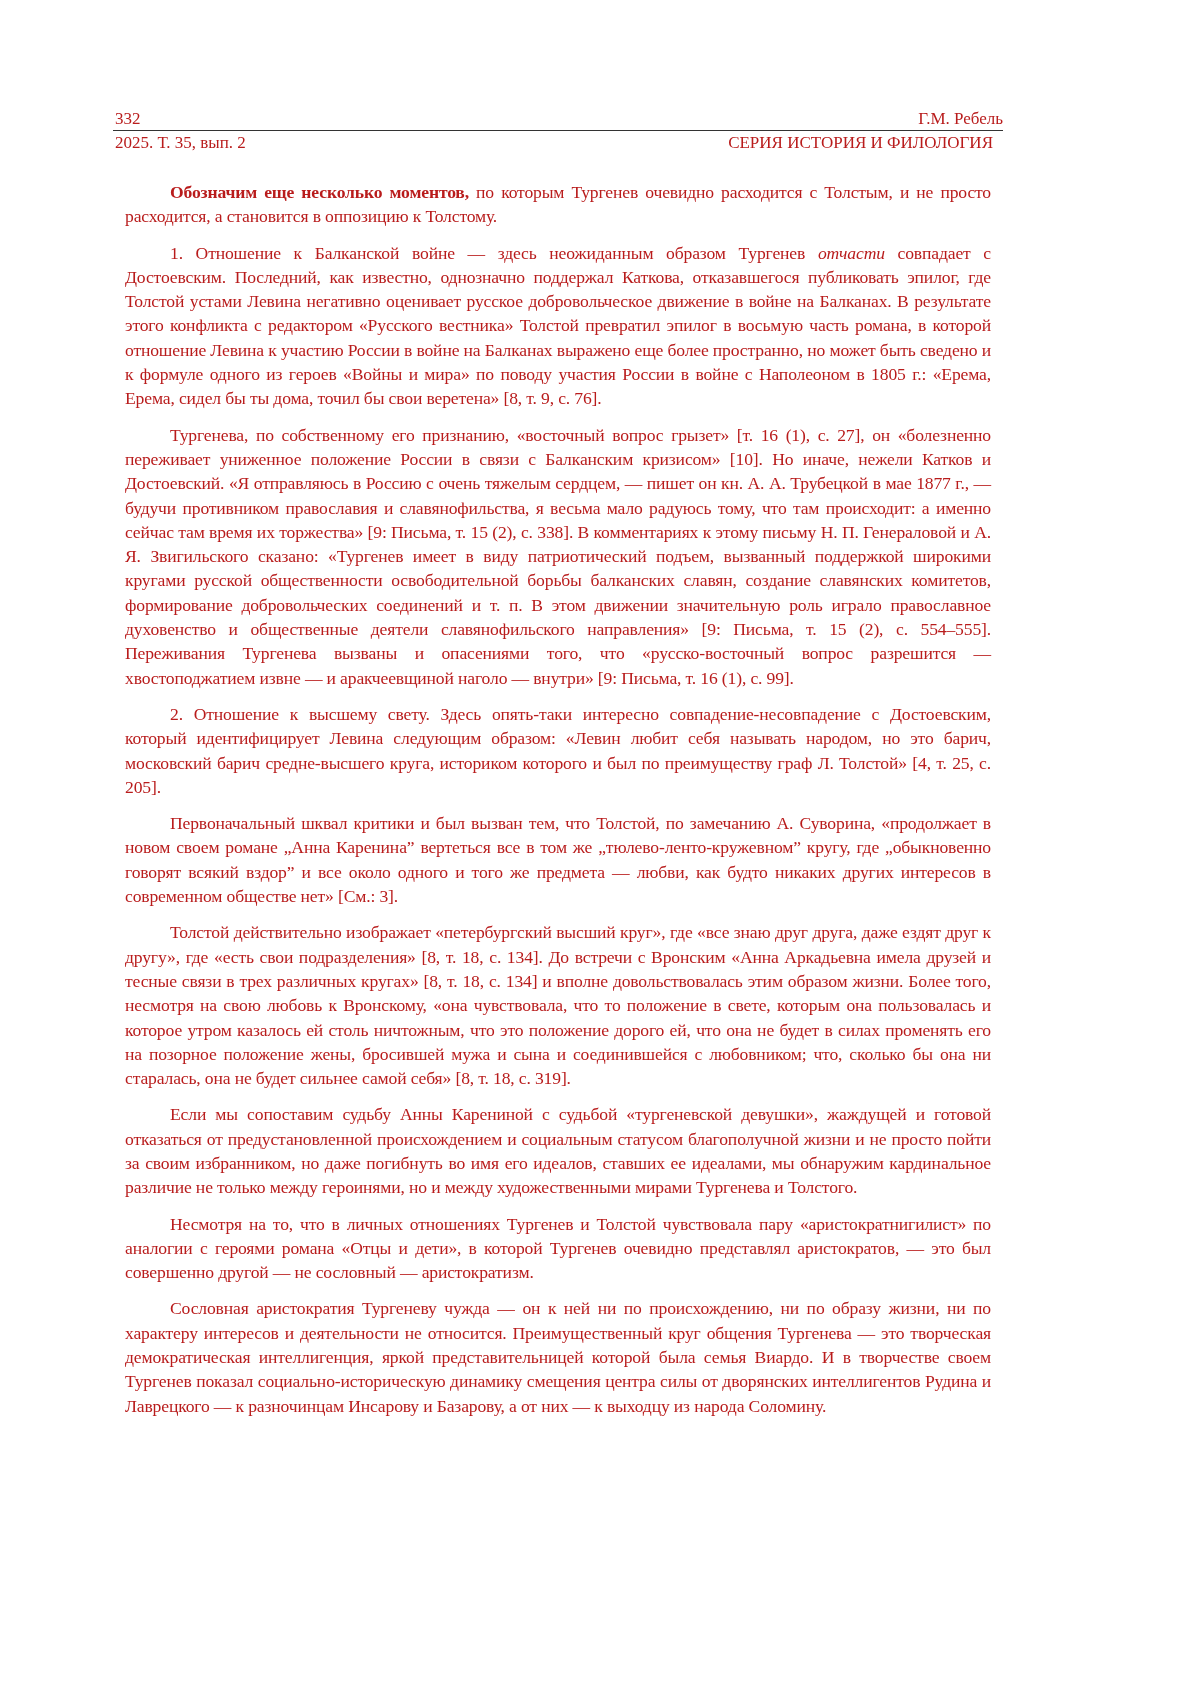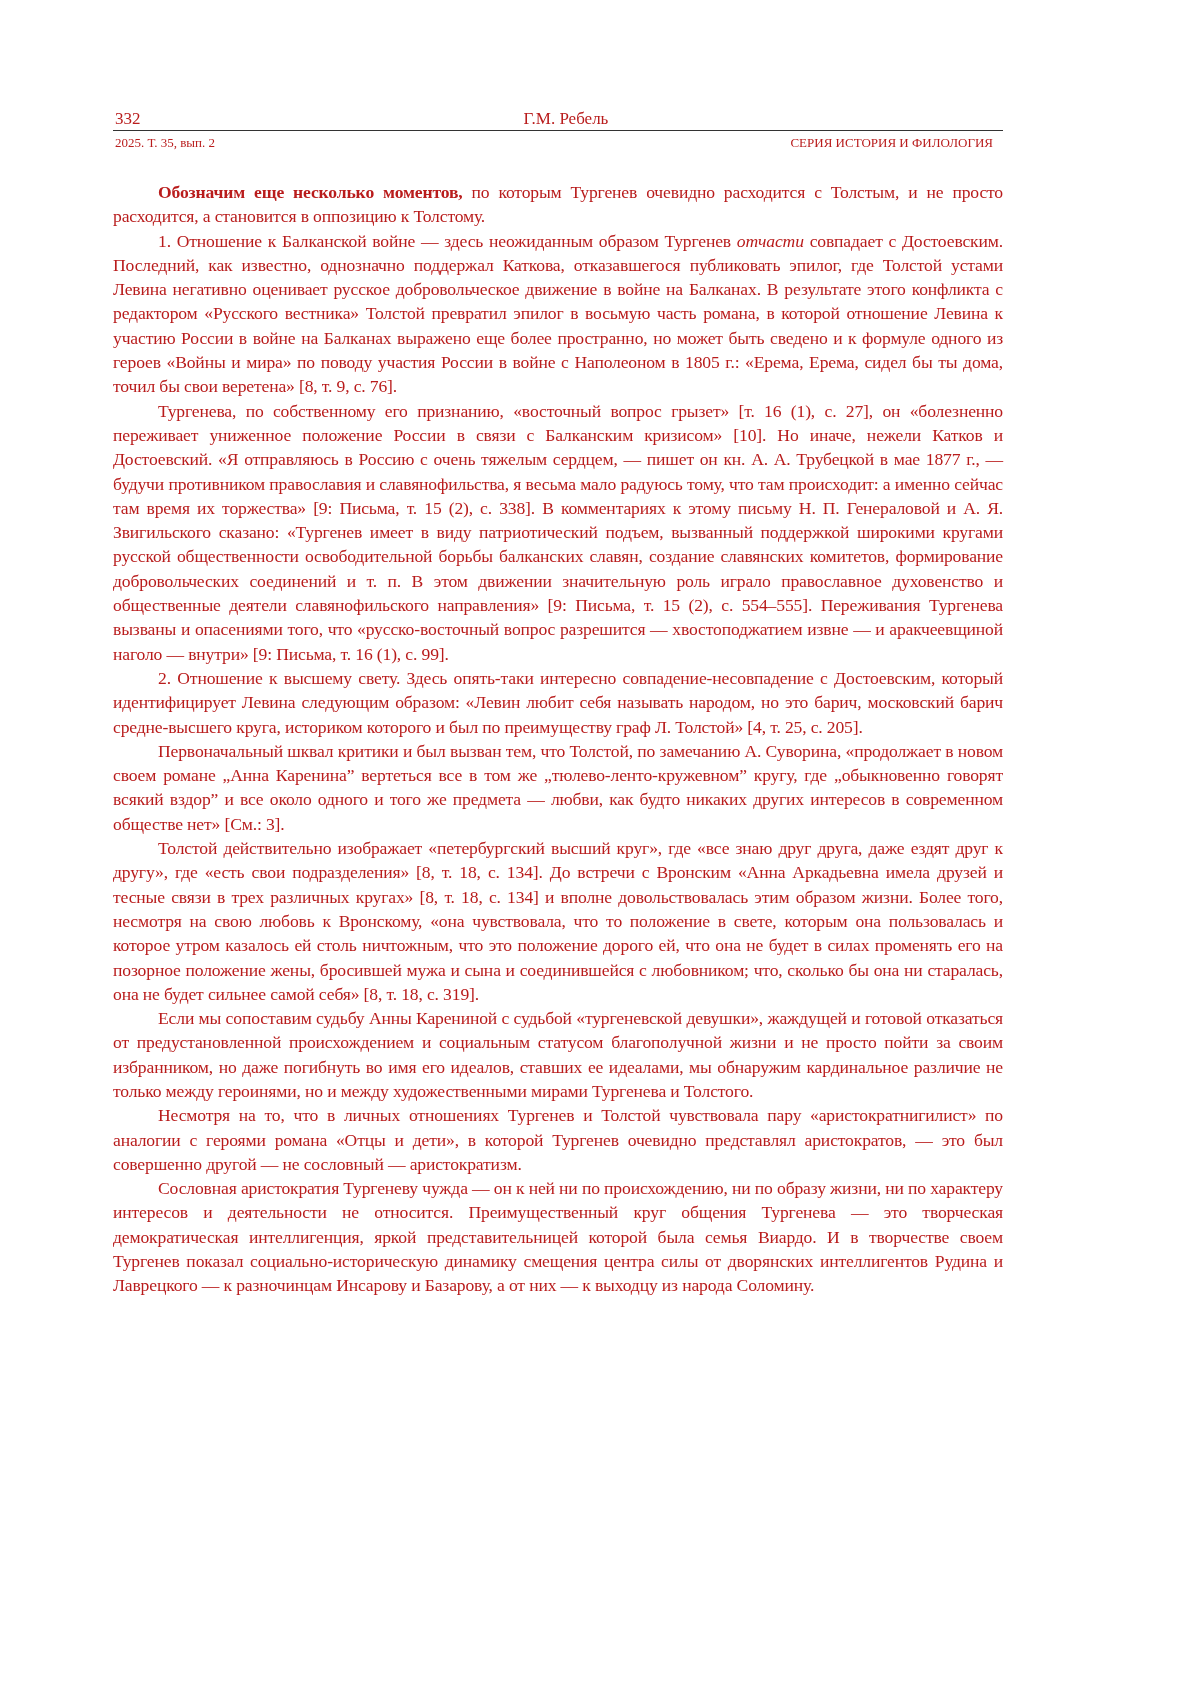--- a/index.html
+++ b/index.html
@@ -6,34 +6,34 @@
   body { width: 1200px; height: 1698px; position: relative; overflow: hidden; }
   .page {
     position: absolute; left: 113px; top: 108px; width: 890px;
     font-family: "Liberation Serif", "DejaVu Serif", serif;
     color: #b91c1c;
   }
   .head-row1 {
     position: relative; height: 21px; font-size: 17px; line-height: 21px;
   }
   .head-row1 .pnum { position: absolute; left: 2px; top: 0; }
-  .head-row1 .author { position: absolute; left: 16px; right: 0; top: 0; text-align: center; }
+  .head-row1 .author { position: absolute; left: 16px; right: 0; top: 0; text-align: right; }
   .head-rule { height: 0; border-top: 1.3px solid #333; margin-top: 1px; }
   .head-row2 {
-    position: relative; height: 21px; font-size: 13px; line-height: 21px; margin-top: 1px;
+    position: relative; height: 21px; font-size: 17px; line-height: 21px; margin-top: 1px;
   }
   .head-row2 .issue { position: absolute; left: 2px; top: 0; }
   .head-row2 .series { position: absolute; right: 10px; top: 0; margin-left: 42px; }
   .body-text {
     margin-top: 27px;
     font-size: 17.6px; line-height: 24.3px;
     text-align: justify;
     letter-spacing: -0.15px;
   }
-  .body-text p { margin: 0; text-indent: 45px; }
+  .body-text p { margin: 12px; text-indent: 45px; }
   .body-text b { font-weight: bold; }
   .body-text i { }
 </style>
 </head>
 <body>
 
 <div class="page">
   <div class="head-row1">
     <span class="pnum">332</span>
     <span class="author">Г.М. Ребель</span>

